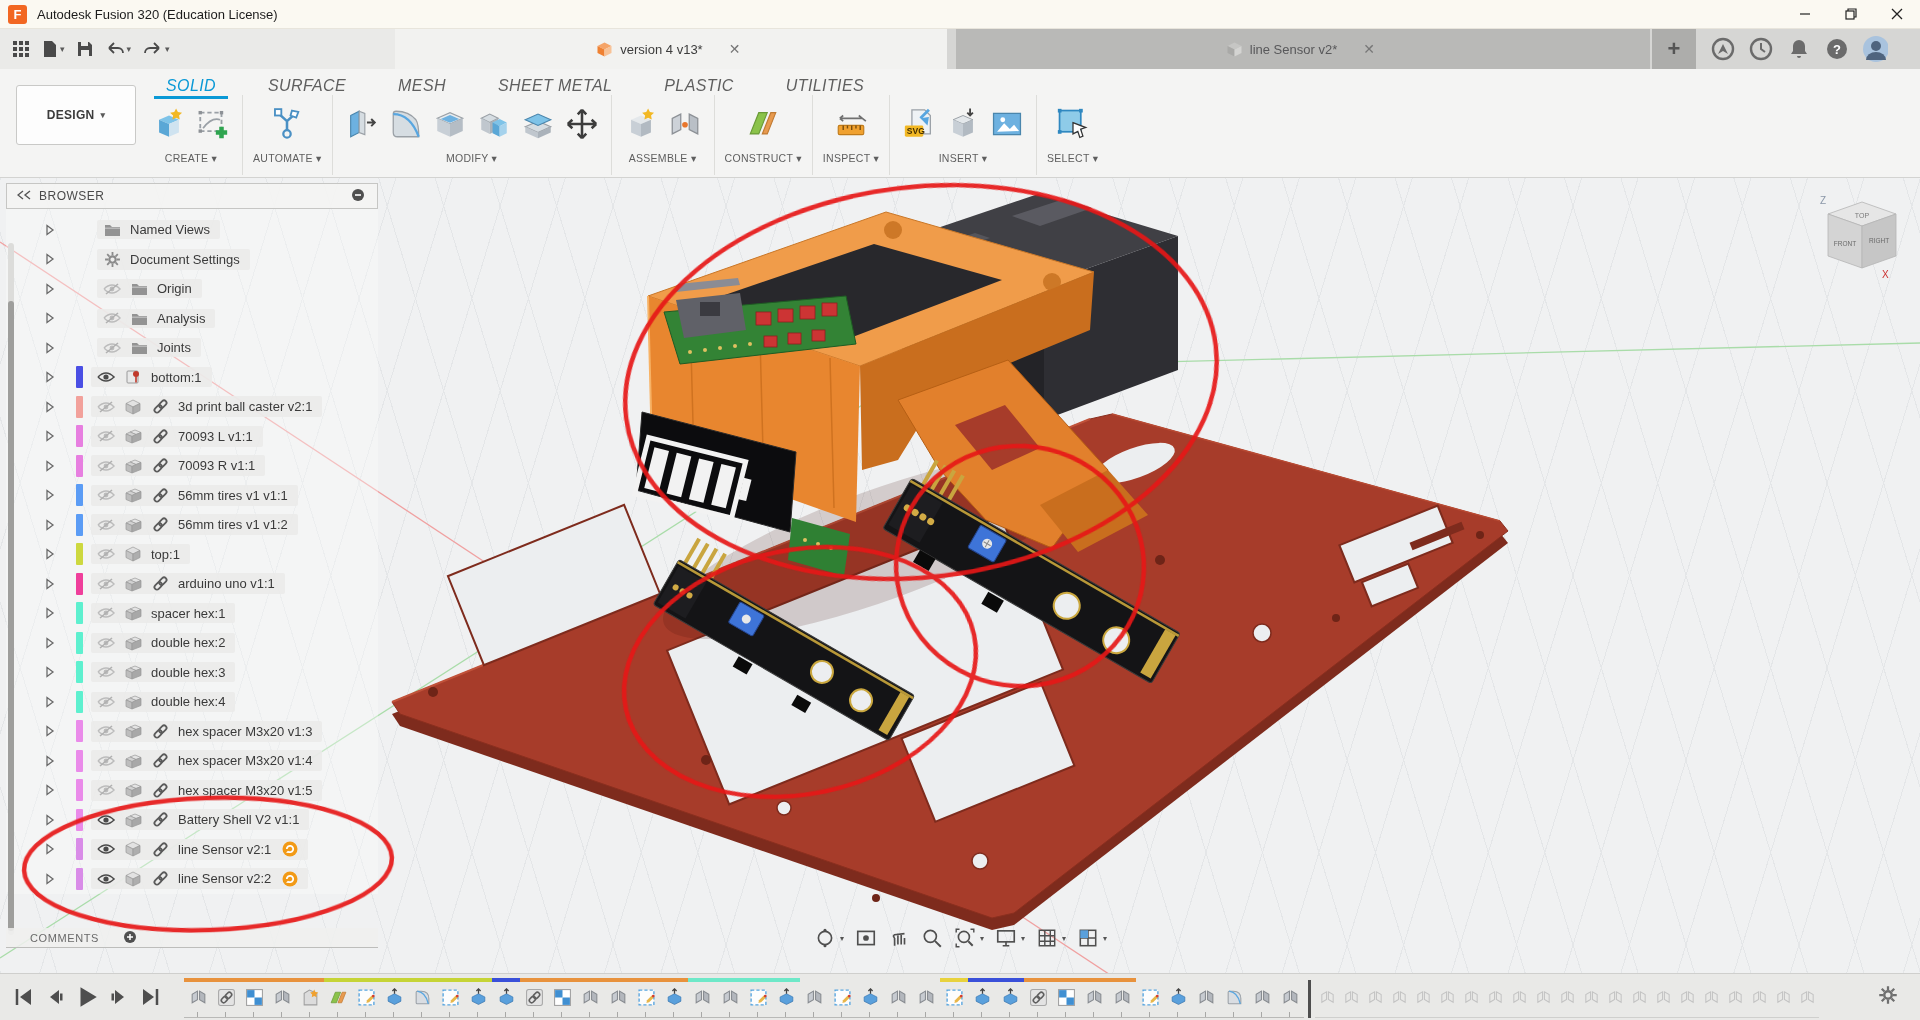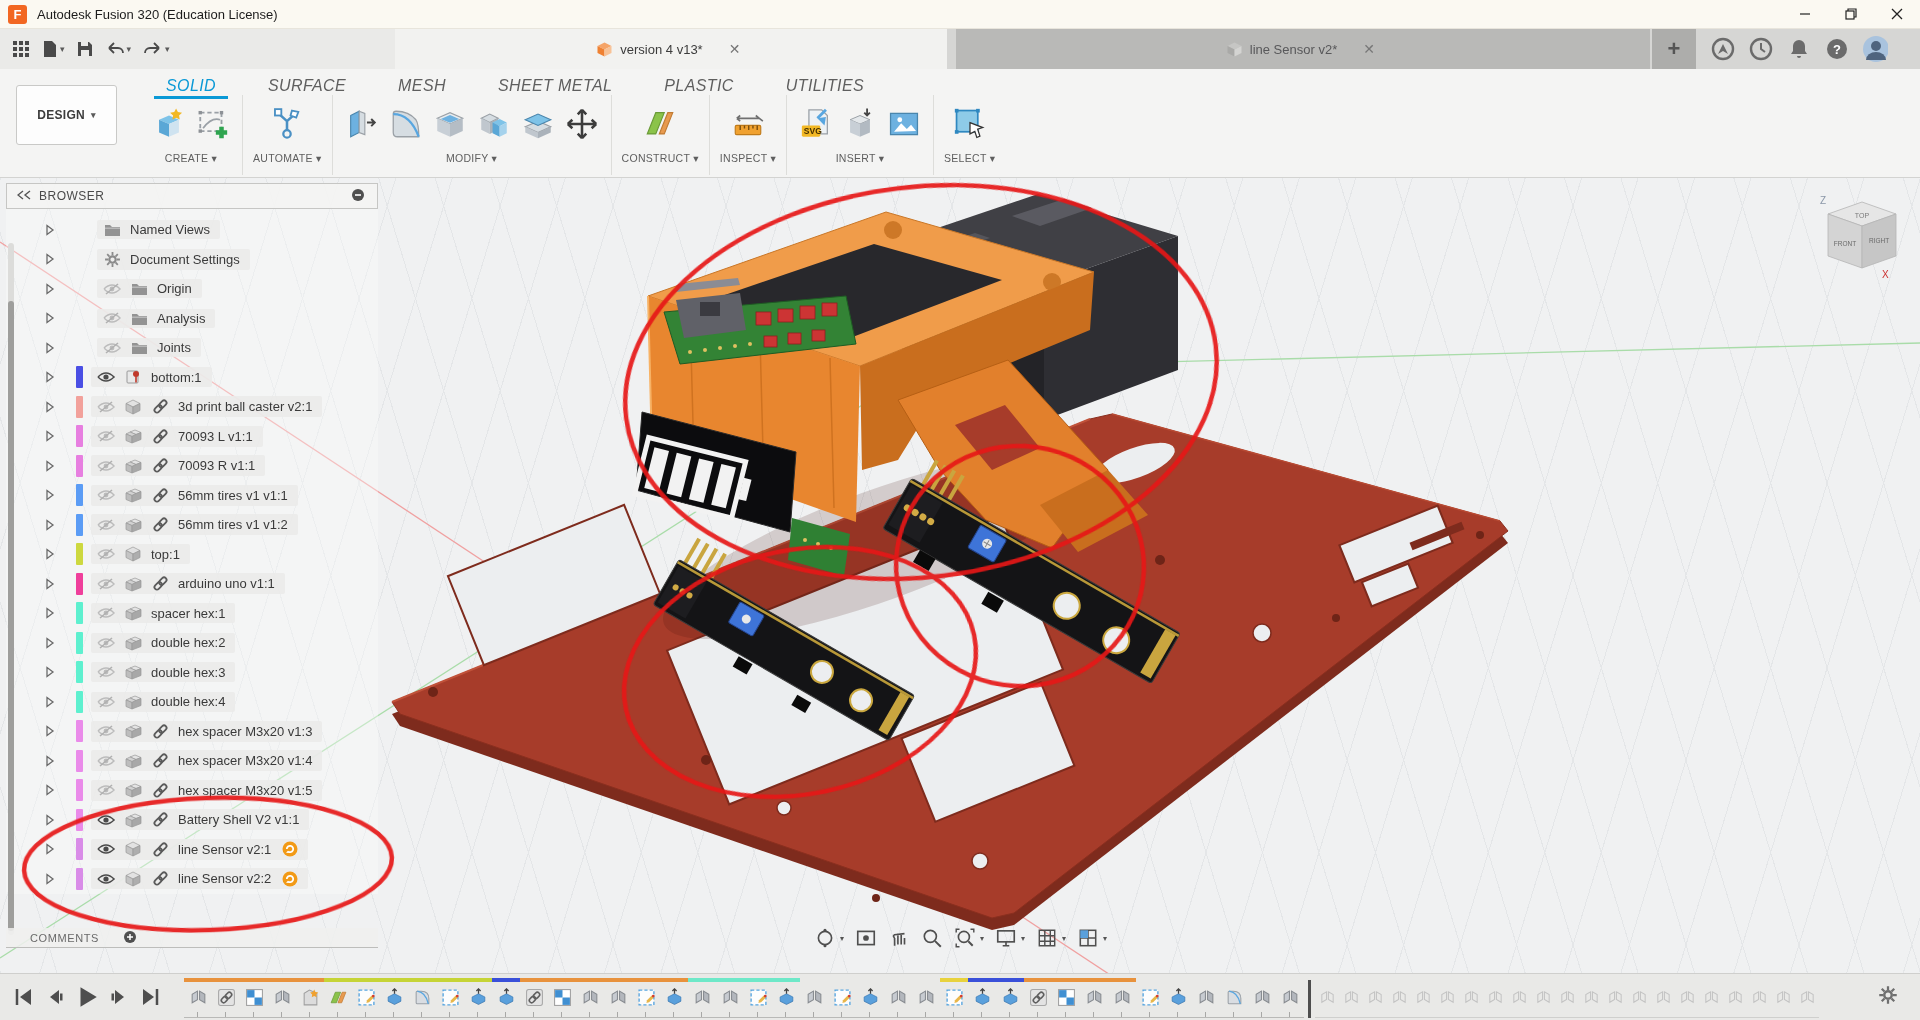--- a/index.html
+++ b/index.html
@@ -25,21 +25,21 @@
   .doctab.inactive{width:694px;background:#b9b9b7;color:#58585a;margin-left:9px;}
   .tabclose{margin-left:14px;color:#777;font-size:14px;width:20px;text-align:center;}
   .cube{width:15px;height:15px;display:inline-block;}
   .newtab{width:44px;height:40px;background:#adadab;display:flex;align-items:center;justify-content:center;
           color:#555;font-size:22px;font-weight:bold;margin-left:2px;}
   .appicons{display:flex;align-items:center;gap:12px;margin-left:14px;}
   .appcirc{width:26px;height:26px;display:flex;align-items:center;justify-content:center;}
   
   .ribbon{position:absolute;left:0;top:69px;width:1920px;height:109px;background:#f4f4f3;
           border-bottom:1px solid #d3d3d1;}
-  .design-btn{position:absolute;left:16px;top:16px;width:101px;height:60px;background:#fdfdfd;
+  .design-btn{position:absolute;left:16px;top:16px;width:120px;height:60px;background:#fdfdfd;
               border:1px solid #c9c9c7;border-radius:3px;display:flex;align-items:center;justify-content:center;
               font-size:12px;font-weight:bold;color:#3c3c3c;letter-spacing:.3px;}
   .rtabs{position:absolute;left:140px;top:2px;display:flex;}
   .rtab{padding:6px 26px 4px;font-size:16px;letter-spacing:.4px;color:#5e5e5e;position:relative;font-style:italic;}
   .rtab.active{color:#0a99d6;}
   .rtab.active::after{content:"";position:absolute;left:14px;right:14px;bottom:0;height:3px;background:#0a99d6;}
   .rgroups{position:absolute;left:140px;top:26px;display:flex;height:80px;}
   .rgroup{display:flex;flex-direction:column;align-items:center;justify-content:flex-start;
           border-right:1px solid #ddddda;padding:0 10px;}
   .ricons{display:flex;align-items:center;gap:6px;height:54px;}
@@ -316,20 +316,40 @@
                 <path d="M12 2l-3 3.2M12 2l3 3.2M12 22l-3-3.2M12 22l3-3.2M2 12l3.2-3M2 12l3.2 3M22 12l-3.2-3M22 12l-3.2 3" fill="none" stroke="#3c3c3c" stroke-width="1.8"></path>
               </svg>
             </div>
         </div>
         <div class="rlabel"><span>MODIFY</span> ▾</div>
       </div>
       <div class="rgroup">
         <div class="ricons">
           <div class="tool">
               <svg width="34" height="34" viewBox="0 0 24 24">
+                <polygon points="5,9 12,6 19,9 12,12" fill="#e4e8eb"></polygon>
+                <polygon points="5,9 12,12 12,21 5,18" fill="#c8cfd6"></polygon>
+                <polygon points="19,9 12,12 12,21 19,18" fill="#b2bac2"></polygon>
+                <path d="M17 1l1.3 2.6 2.9.4-2.1 2 .5 2.9L17 7.5l-2.6 1.4.5-2.9-2.1-2 2.9-.4z" fill="#f2b824"></path>
+              </svg>
+            </div>
+          <div class="tool">
+              <svg width="34" height="34" viewBox="0 0 24 24">
+                <path d="M3 19V8l6-3v11z" fill="#cdd2d8" stroke="#8d9196" stroke-width=".9"></path>
+                <path d="M21 19V8l-6-3v11z" fill="#b9bfc6" stroke="#8d9196" stroke-width=".9"></path>
+                <circle cx="12" cy="12.5" r="2" fill="#e8762c"></circle>
+              </svg>
+            </div>
+        </div>
+        <div class="rlabel"><span>ASSEMBLE</span> ▾</div>
+      </div>
+      <div class="rgroup">
+        <div class="ricons">
+          <div class="tool">
+              <svg width="34" height="34" viewBox="0 0 24 24">
                 <path d="M3 19L9 4h6L9 19z" fill="#8bc34a" stroke="#6a9a37" stroke-width=".8"></path>
                 <path d="M11.5 19l6-15H21l-6 15z" fill="#e89a4e" stroke="#c07b33" stroke-width=".8"></path>
               </svg>
             </div>
         </div>
         <div class="rlabel"><span>CONSTRUCT</span> ▾</div>
       </div>
       <div class="rgroup">
         <div class="ricons">
           <div class="tool">

